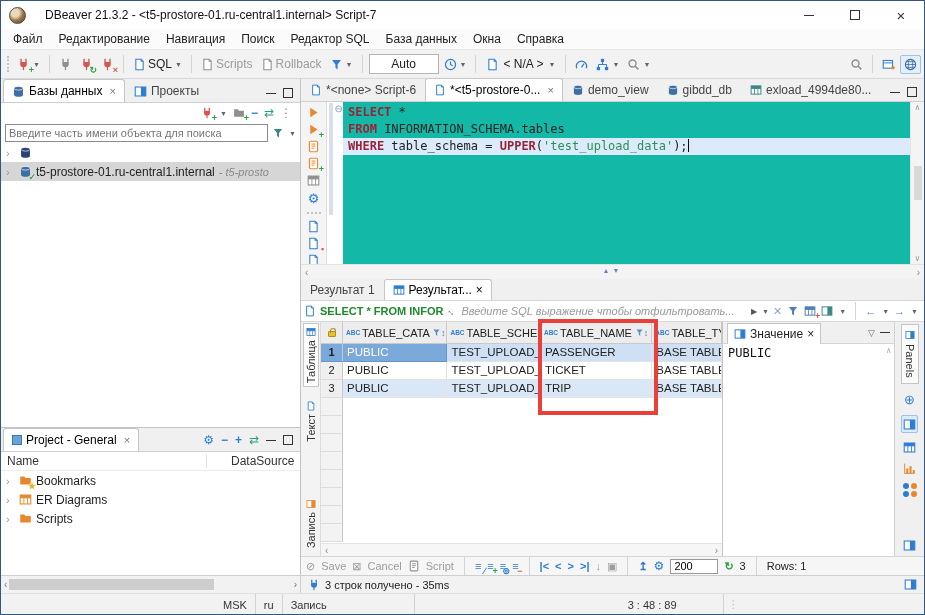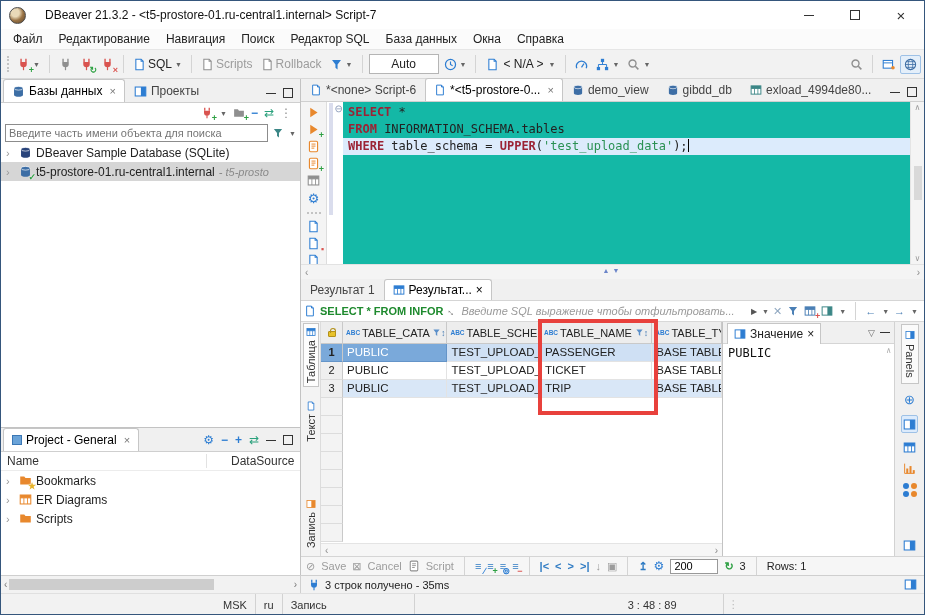--- a/index.html
+++ b/index.html
@@ -414,21 +414,20 @@
               <use href="#s-funnel"></use>
             </svg>
           <span class="dd">▼</span>
         </div>
         <div class="tree">
           <div class="tree-row">
             <span class="chev">›</span>
             <svg class="ic ic13" style="color:#28437a">
                 <use href="#s-db"></use>
               </svg>
-            <span>DBeaver Sample Database (SQLite)</span>
           </div>
           <div class="tree-row selected">
             <span class="chev">›</span>
             <span class="ov c-dblue">
                 <svg class="ic ic13">
                   <use href="#s-db"></use>
                 </svg>
                 <span class="badge c-green">✓</span>
               </span>
             <span>t5-prostore-01.ru-central1.internal</span>

